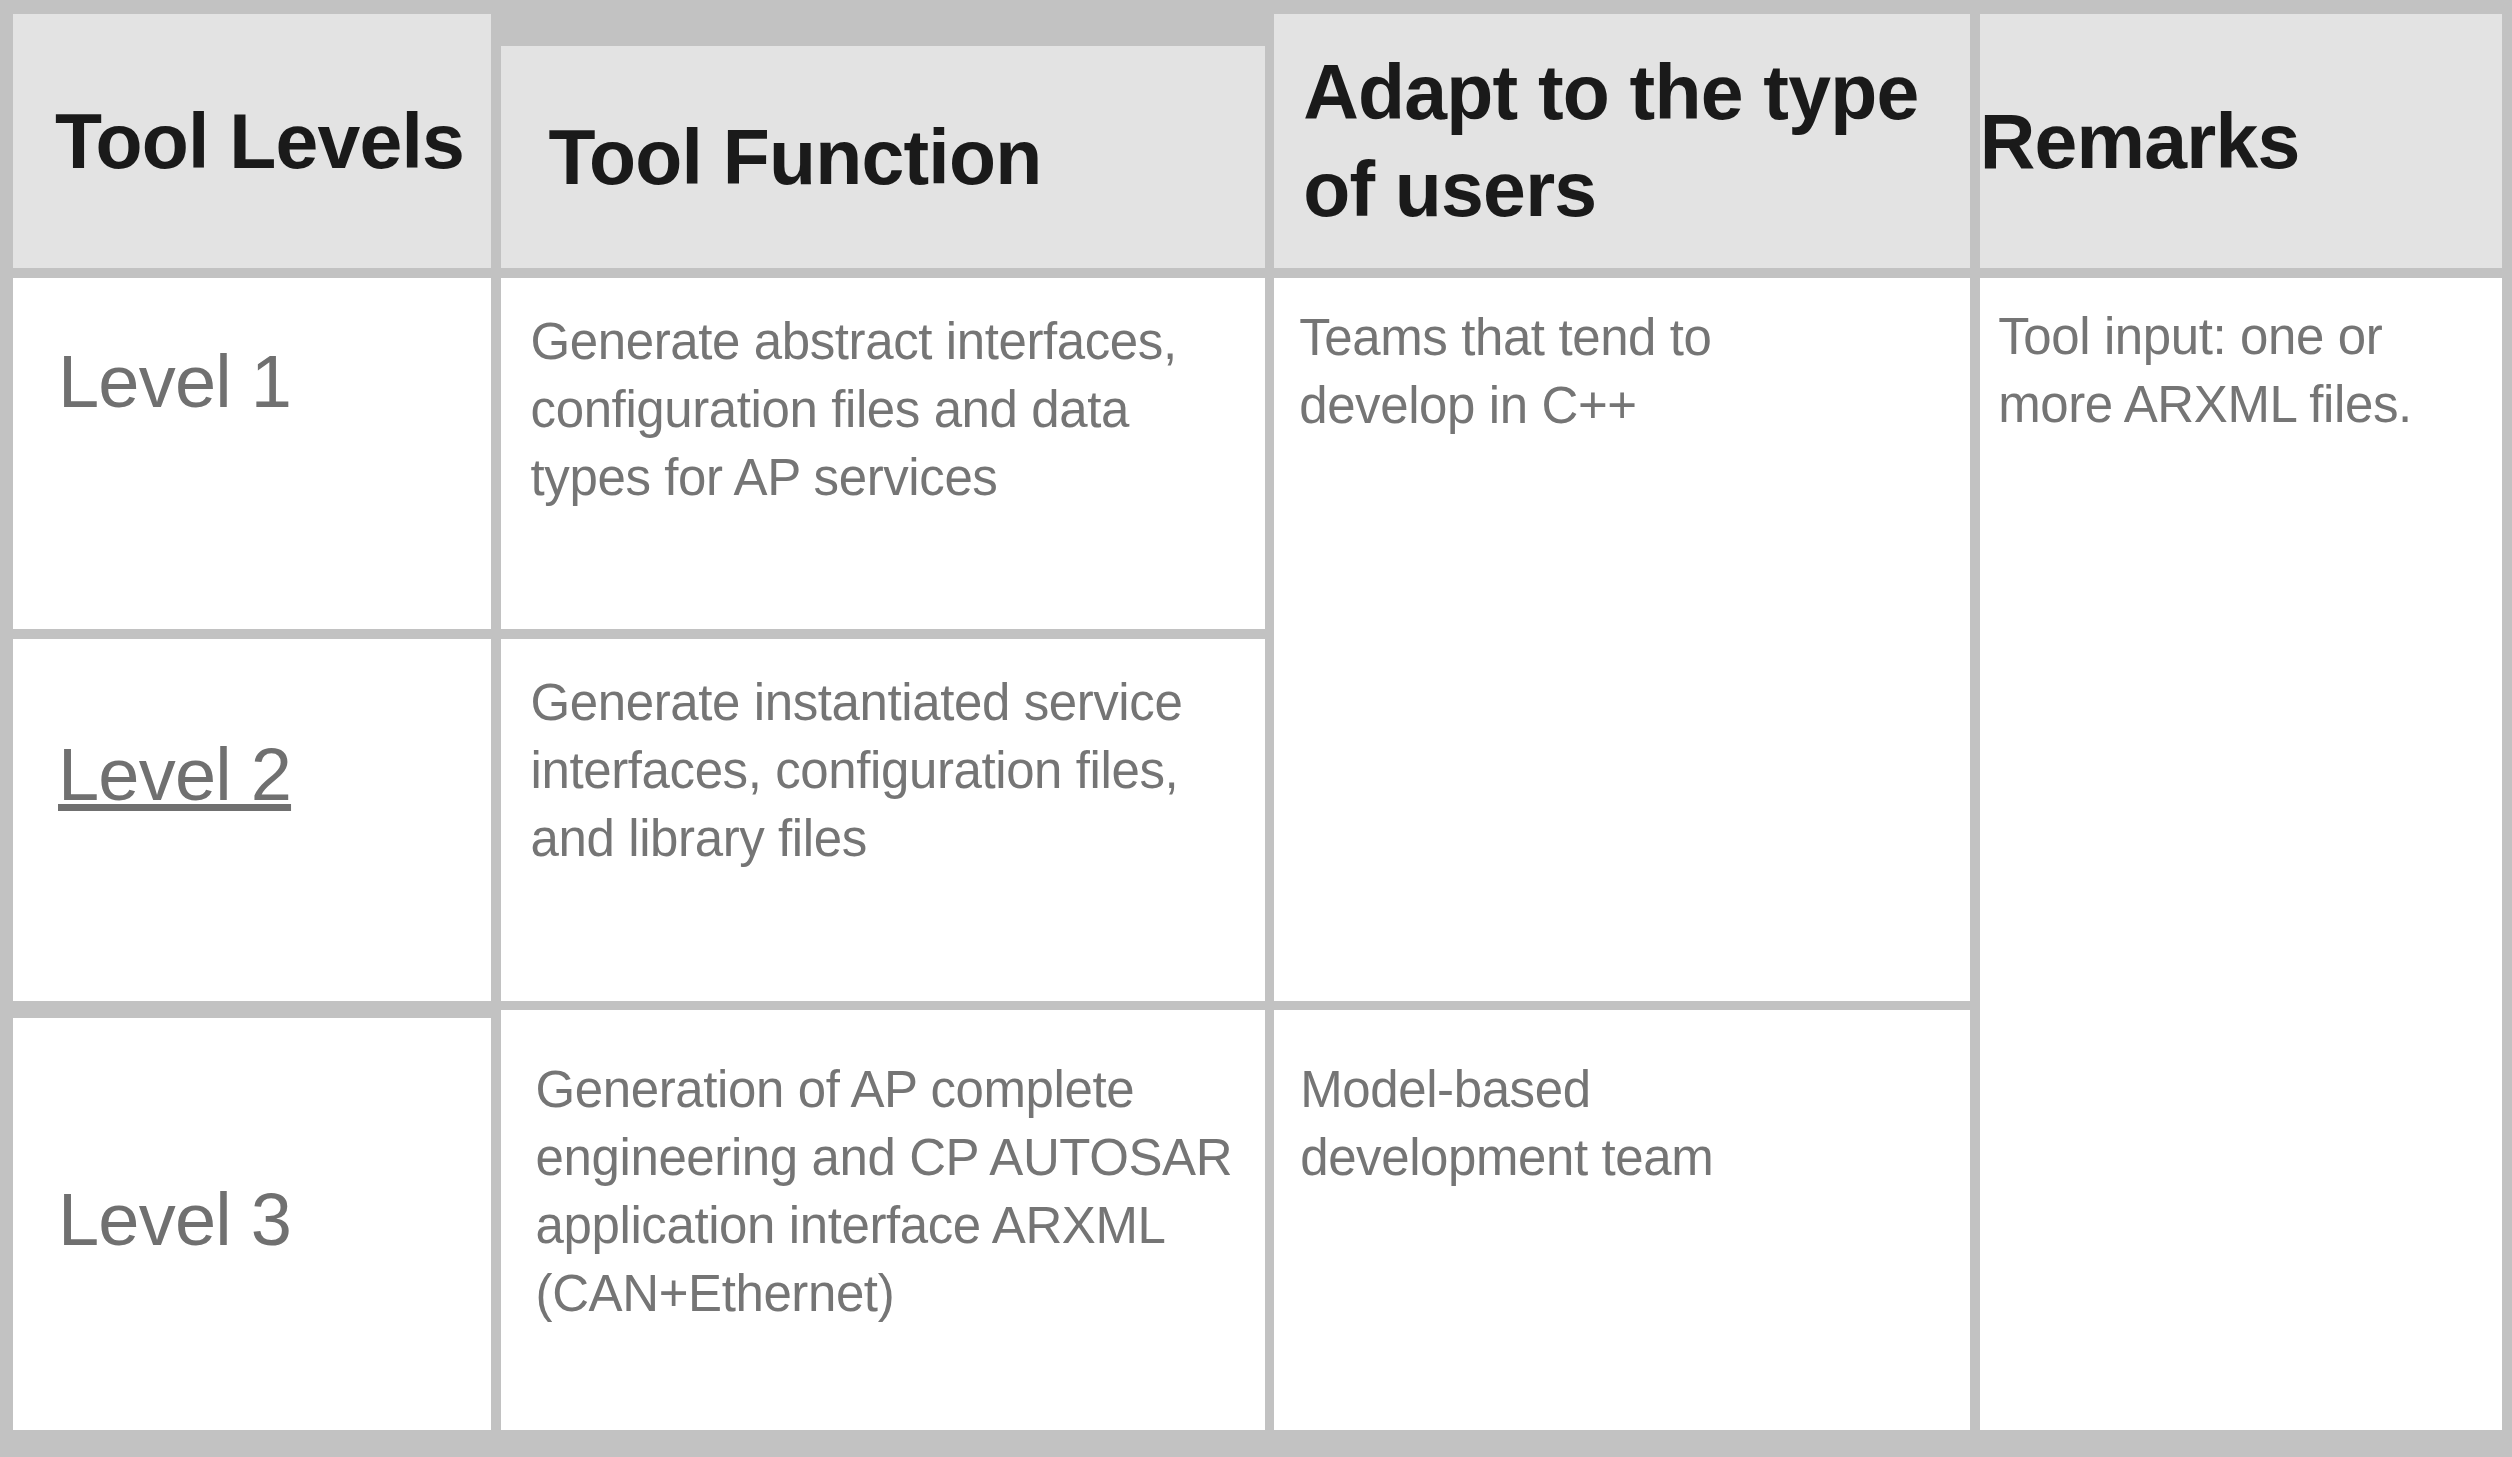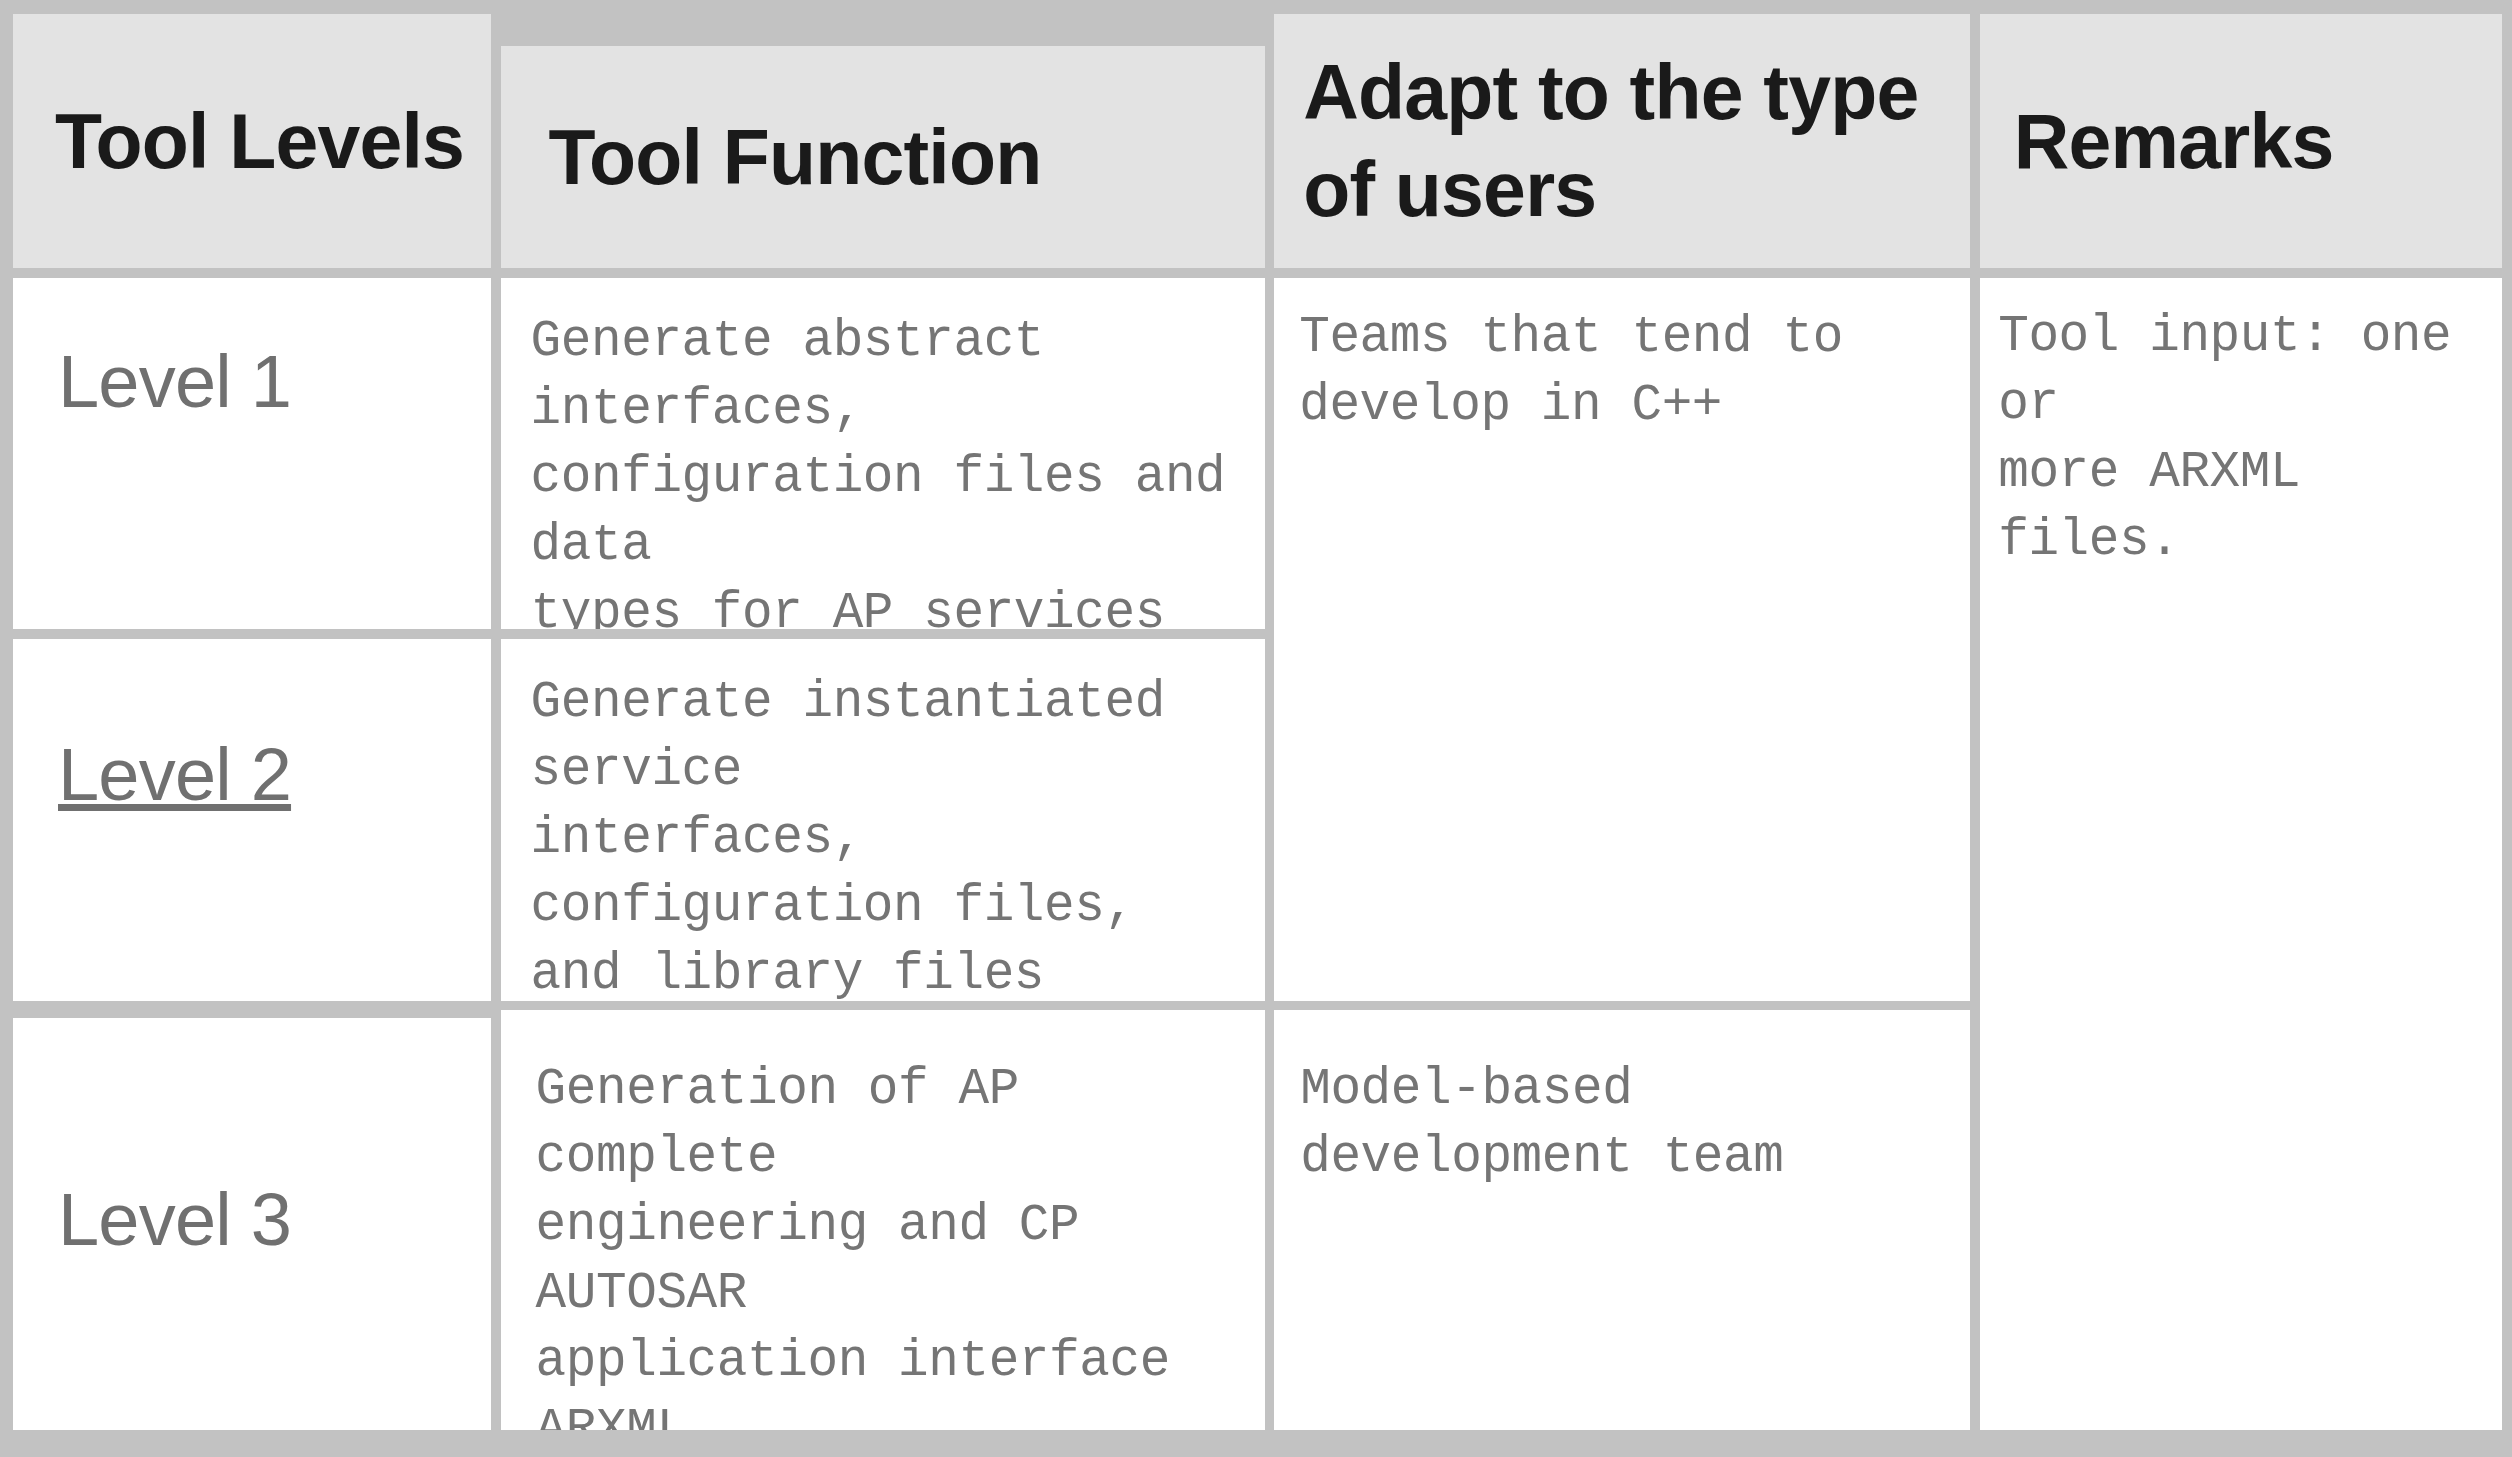--- a/index.html
+++ b/index.html
@@ -38,40 +38,39 @@
     font-size: 77px;
     font-weight: 700;
     line-height: 97px;
     color: var(--header-text, #1a1a1a);
     white-space: pre-line;
     letter-spacing: -0.8px;
   }
   .h-col1 { padding-left: 42px; }
   .h-col2 { padding-left: 48px; margin-top: 32px; }
   .h-col3 { padding-left: 29px; }
-  .h-col4 { padding-left: 34px; }
+  .h-col4 { }
 
   .level-cell {
     font-size: 74px;
     color: var(--level-text, #707070);
     padding-left: 45px;
     white-space: nowrap;
     letter-spacing: -0.8px;
   }
   .level-1 { padding-top: 61px; }
   .level-2 { padding-top: 93px; text-decoration: underline; }
   .level-3 { padding-top: 159px; margin-top: 8px; }
 
   .body-text {
     font-size: 51px;
     line-height: 68px;
     color: var(--body-text, #757575);
     white-space: pre-line;
     letter-spacing: -0.4px;
-    font-family: Liberation Mono, monospace;
   }
   .func-1  { padding: 30px 24px 0 30px; }
   .func-2  { padding: 30px 24px 0 30px; }
   .func-3  { padding: 46px 24px 0 35px; }
   .users-12 { padding: 26.4px 24px 0 25px; grid-column: 3; grid-row: 2 / span 2; }
   .users-3  { padding: 46px 24px 0 26px; grid-column: 3; grid-row: 4; }
   .remarks-cell { padding: 25px 24px 0 18.4px; grid-column: 4; grid-row: 2 / span 3; }
 
   .c1 { grid-column: 1; }
   .c2 { grid-column: 2; }

